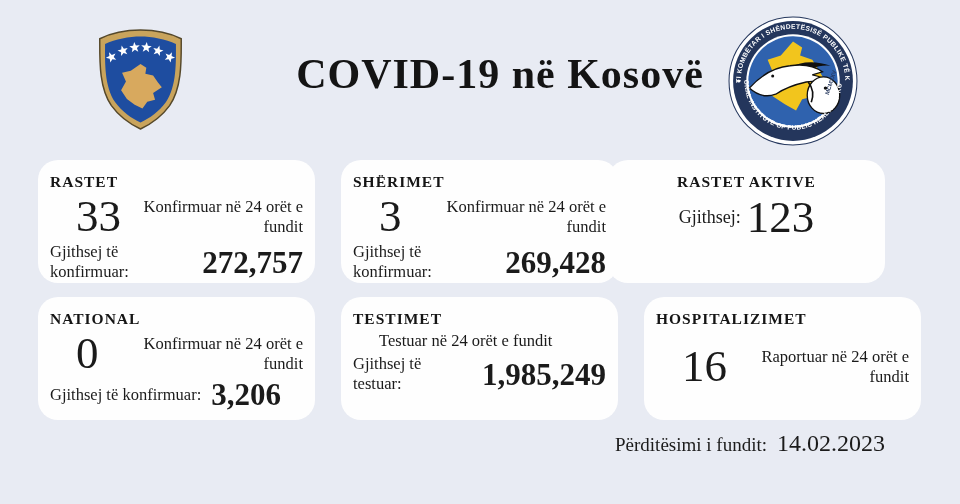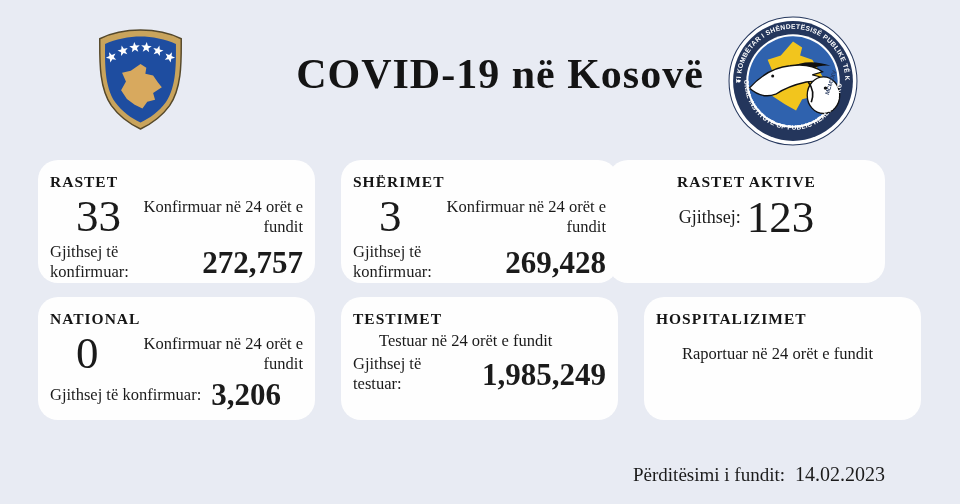--- a/index.html
+++ b/index.html
@@ -40,21 +40,21 @@
   .total-value{font-size:31px;line-height:1;font-weight:bold;}
   .row-active{display:flex;align-items:center;justify-content:center;gap:6px;margin-top:4px;}
   .row-hosp{margin-top:16px;}
 
   
   .footer{
     position:absolute;top:430px;right:115px;
     display:flex;align-items:baseline;gap:10px;
   }
   .footer-label{font-size:19px;}
-  .footer-value{font-size:20px;margin-top:33px;}
+  .footer-value{font-size:24px;}
 </style>
 </head>
 <body>
 
 <div class="page">
 
   <svg class="emblem" viewBox="0 0 100 108">
     <defs>
       <path id="star" d="M0,-6 L1.47,-2.02 L5.71,-1.85 L2.38,0.77 L3.53,4.85 L0,2.5 L-3.53,4.85 L-2.38,0.77 L-5.71,-1.85 L-1.47,-2.02 Z"></path>
       <path id="shieldShape" d="M50,3 C63,3 80,6 92,12 C92,34 93,62 80,81 C72,92 61,100 50,105 C39,100 28,92 20,81 C7,62 8,34 8,12 C20,6 37,3 50,3 Z"></path>
@@ -153,20 +153,21 @@
     </div>
     <div class="row-total">
       <span class="total-label">Gjithsej të testuar:</span>
       <span class="total-value">1,985,249</span>
     </div>
   </section>
 
   <section class="card c6">
     <div class="card-title">HOSPITALIZIMET</div>
     <div class="row-new row-hosp">
+      <span class="big-number">16</span>
       <span class="caption">Raportuar në 24 orët e fundit</span>
     </div>
   </section>
 
   <div class="footer">
     <span class="footer-label">Përditësimi i fundit:</span>
     <span class="footer-value">14.02.2023</span>
   </div>
 
 </div>

